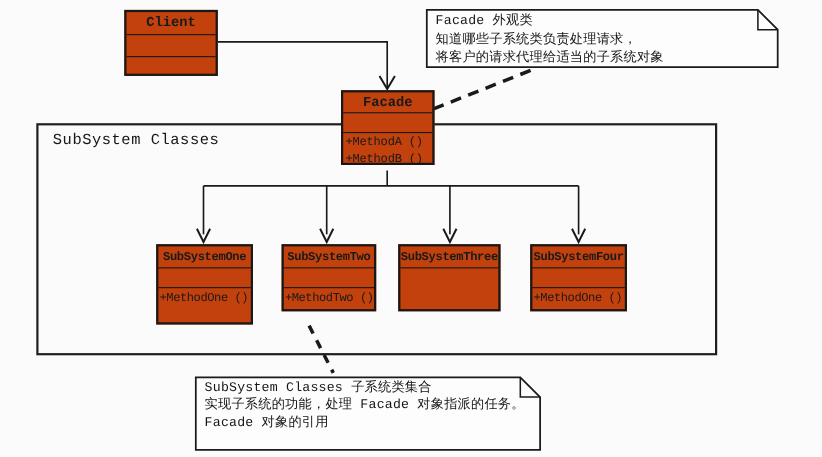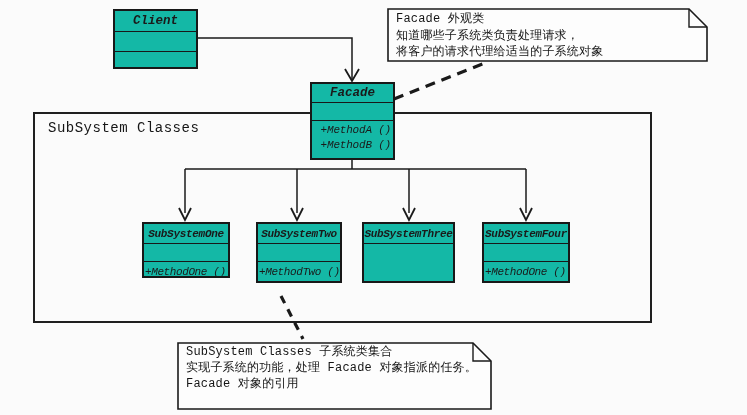--- a/index.html
+++ b/index.html
@@ -13,22 +13,22 @@
   .container-box{
     left:33px;top:112px;width:619px;height:211px;
     border:2px solid #1f1f1f;background:transparent;
   }
   .container-label{
     position:absolute;left:13px;top:6px;font-size:14px;letter-spacing:0.5px;
     white-space:nowrap;color:#161616;
   }
   
   .clsbox{
-    border:2px solid #181818;background:#14b8a6;
-    display:flex;flex-direction:column;font-style:italic;
+    border:2px solid #181818;background:#c2410c;
+    display:flex;flex-direction:column;
   }
   .cmp{box-sizing:border-box;flex:0 0 auto;}
   .cmp + .cmp{border-top:1.5px solid #181818;}
   .cmp.grow{flex:1 1 auto;}
   .cls-title{
     display:flex;align-items:center;justify-content:center;
     font-weight:bold;white-space:nowrap;
   }
   .title-lg{font-size:12.5px;}
   .title-sm{font-size:11px;letter-spacing:-0.3px;}
@@ -82,30 +82,30 @@
       <line x1="281" y1="296" x2="303" y2="339" stroke-width="3.2" stroke-dasharray="8 7"></line>
     </g>
   </svg>
 
   <div class="abs clsbox" style="left:113px;top:9px;width:85px;height:60px;">
     <div class="cmp cls-title title-lg" style="height:20px;">Client</div>
     <div class="cmp" style="height:20px;"></div>
     <div class="cmp grow"></div>
   </div>
 
-  <div class="abs clsbox" style="left:310px;top:82px;width:85px;height:78px;text-align:right;">
+  <div class="abs clsbox" style="left:310px;top:82px;width:85px;height:68px;">
     <div class="cmp cls-title title-lg" style="height:18px;">Facade</div>
     <div class="cmp" style="height:18px;"></div>
     <div class="cmp grow methods">
       <div>+MethodA ()</div>
       <div>+MethodB ()</div>
     </div>
   </div>
 
-  <div class="abs clsbox" style="left:142px;top:222px;width:88px;height:56px;justify-content:space-between;">
+  <div class="abs clsbox" style="left:142px;top:222px;width:88px;height:73px;justify-content:space-between;">
     <div class="cmp cls-title title-sm" style="height:19px;">SubSystemOne</div>
     <div class="cmp" style="height:18px;"></div>
     <div class="cmp grow method-sm">+MethodOne ()</div>
   </div>
 
   <div class="abs clsbox" style="left:256px;top:222px;width:86px;height:61px;">
     <div class="cmp cls-title title-sm" style="height:19px;">SubSystemTwo</div>
     <div class="cmp" style="height:18px;"></div>
     <div class="cmp grow method-sm">+MethodTwo ()</div>
   </div>

